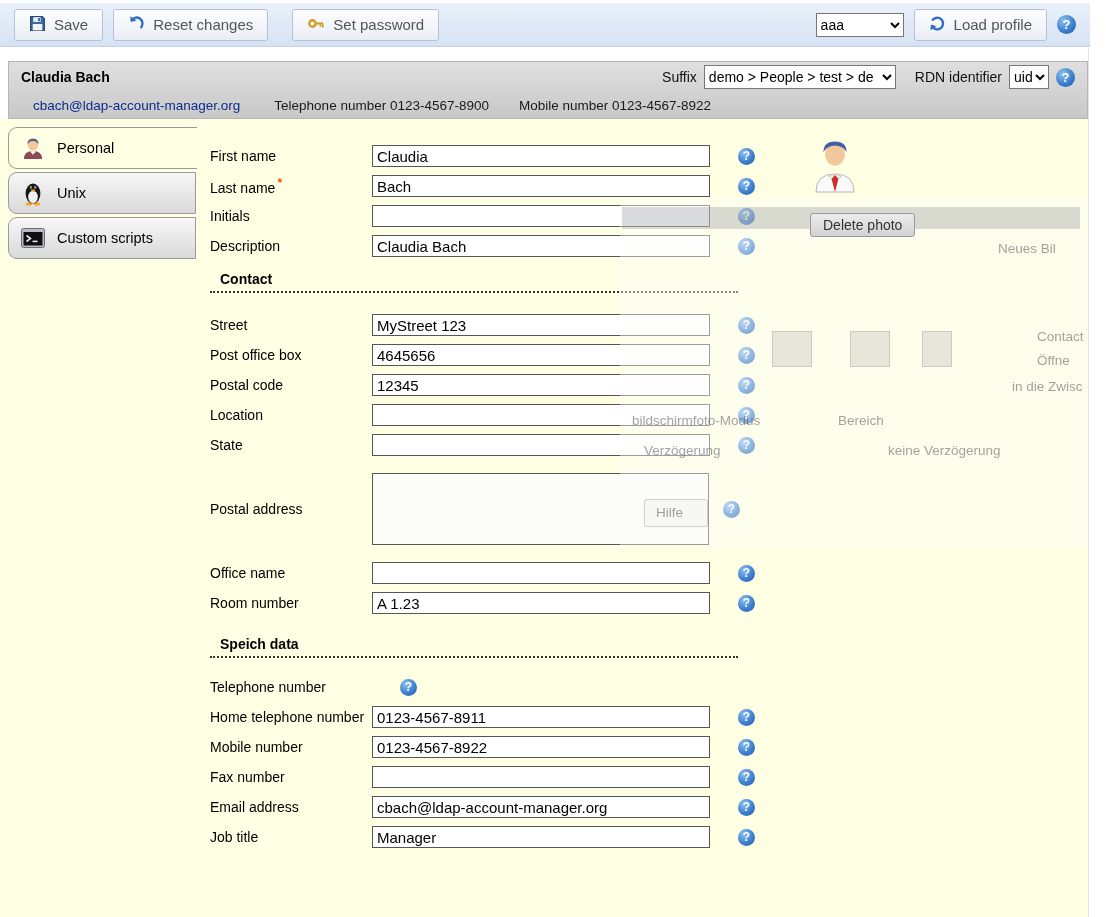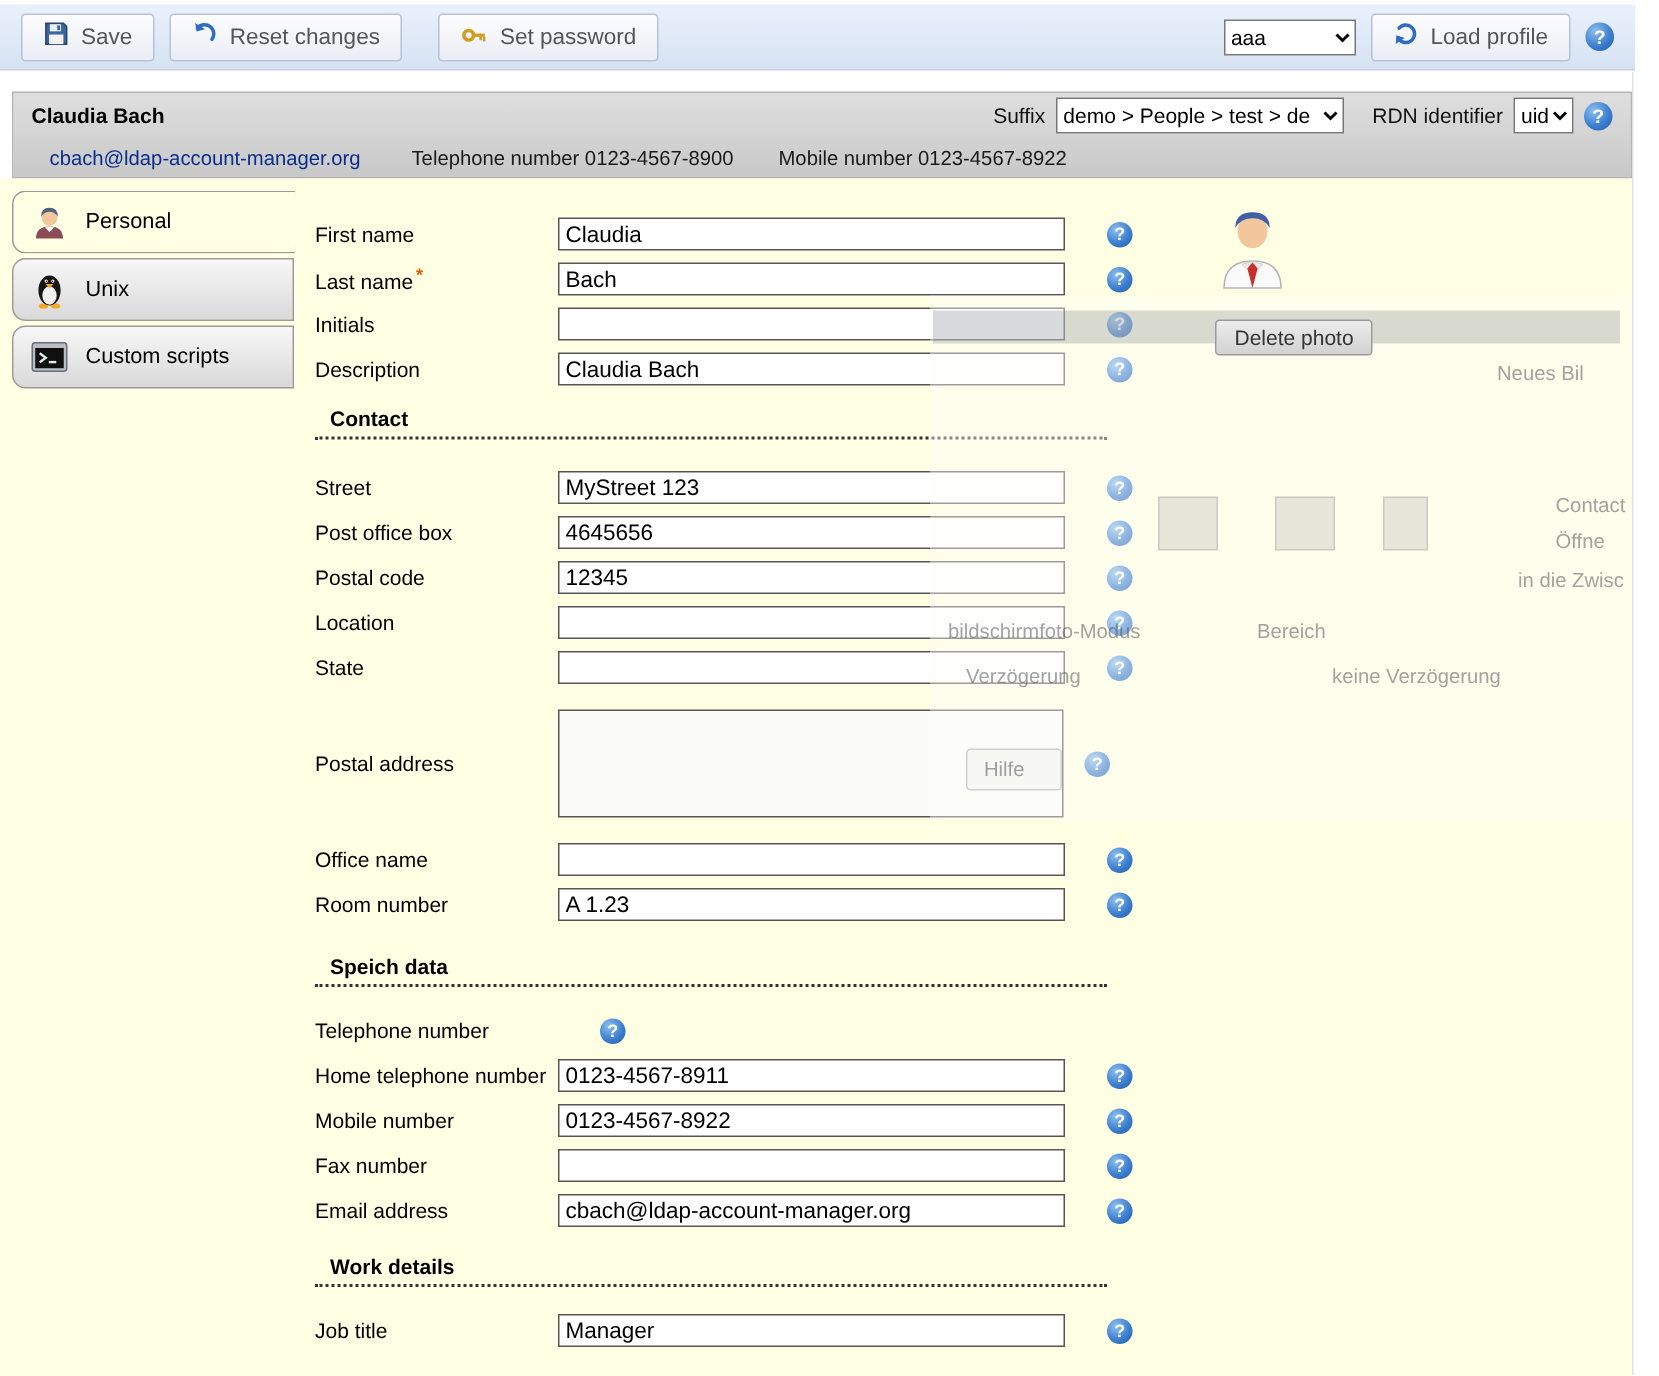--- a/index.html
+++ b/index.html
@@ -303,21 +303,20 @@
       <span class="flabel">Fax number</span>
       <input class="tinput" value="" style="">
       <span class="help">?</span>
     </div>
     <div class="row">
       <span class="flabel">Email address</span>
       <input class="tinput" value="cbach@ldap-account-manager.org" style="">
       <span class="help">?</span>
     </div>
 
-    <div class="section-head" style="margin-top:18px; margin-bottom:18px;">Work details</div>
 
     <div class="row">
       <span class="flabel">Job title</span>
       <input class="tinput" value="Manager" style="">
       <span class="help">?</span>
     </div>
   </div>
 
   <div class="photo">
     <svg width="46" height="62" viewBox="0 0 46 60">

